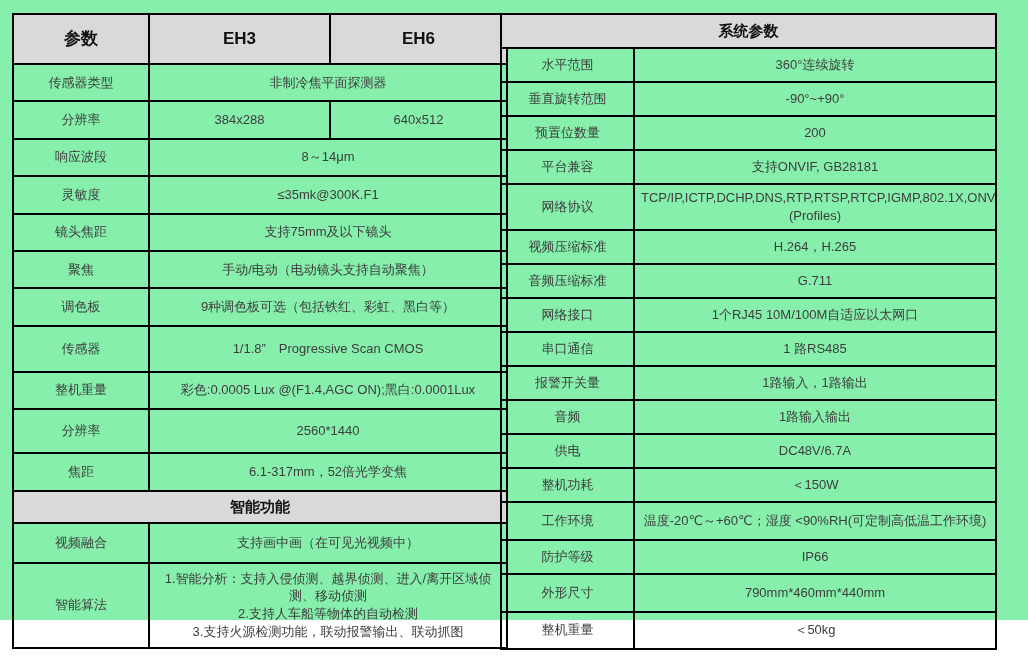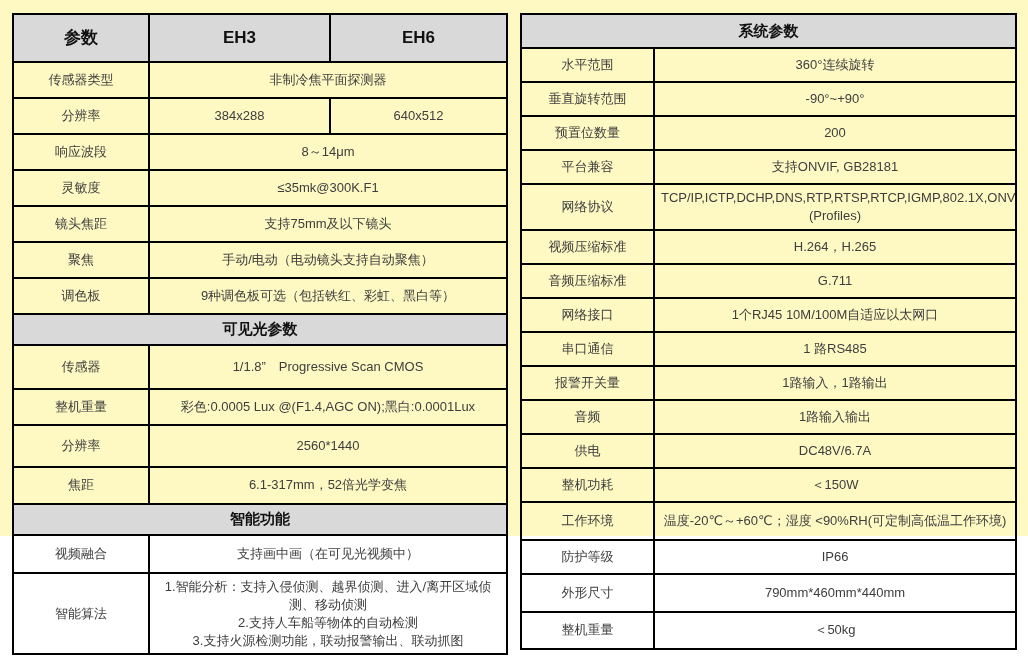--- a/index.html
+++ b/index.html
@@ -7,31 +7,31 @@
     background: #ffffff;
   }
   body {
     width: 1028px; height: 660px;
     overflow: hidden;
     font-family: "Liberation Sans", "DejaVu Sans", sans-serif;
     color: #3d3d3d;
   }
   .sheet {
     position: relative;
-    width: 1028px; height: 536px;
-    background: #fef9c3;
+    width: 1028px; height: 620px;
+    background: #86efac;
   }
   table.spec {
     position: absolute;
     top: 13px;
     border-collapse: collapse;
     table-layout: fixed;
   }
   table.spec-left  { left: 12px;  width: 494px; height: 636px; }
-  table.spec-right { left: 520px; width: 495px; height: 634px; }
+  table.spec-right { left: 500px; width: 495px; height: 634px; }
 
   table.spec th, table.spec td {
     border: 2px solid #000000;
     text-align: center;
     vertical-align: middle;
     padding: 4px 6px;
     line-height: 1.38;
     overflow: hidden;
   }
   table.spec td {
@@ -93,23 +93,20 @@
           <td class="param-value" colspan="2">支持75mm及以下镜头</td>
         </tr>
         <tr style="height: 36px;">
           <td class="param-label">聚焦</td>
           <td class="param-value" colspan="2">手动/电动（电动镜头支持自动聚焦）</td>
         </tr>
         <tr style="height: 36px;">
           <td class="param-label">调色板</td>
           <td class="param-value" colspan="2">9种调色板可选（包括铁红、彩虹、黑白等）</td>
         </tr>
-        <tr style="height: 30px;">
-          <th class="section-header" colspan="3">可见光参数</th>
-        </tr>
         <tr style="height: 44px;">
           <td class="param-label">传感器</td>
           <td class="param-value" colspan="2">1/1.8”　Progressive Scan CMOS</td>
         </tr>
         <tr style="height: 36px;">
           <td class="param-label">整机重量</td>
           <td class="param-value" colspan="2">彩色:0.0005 Lux @(F1.4,AGC ON);黑白:0.0001Lux</td>
         </tr>
         <tr style="height: 42px;">
           <td class="param-label">分辨率</td>

